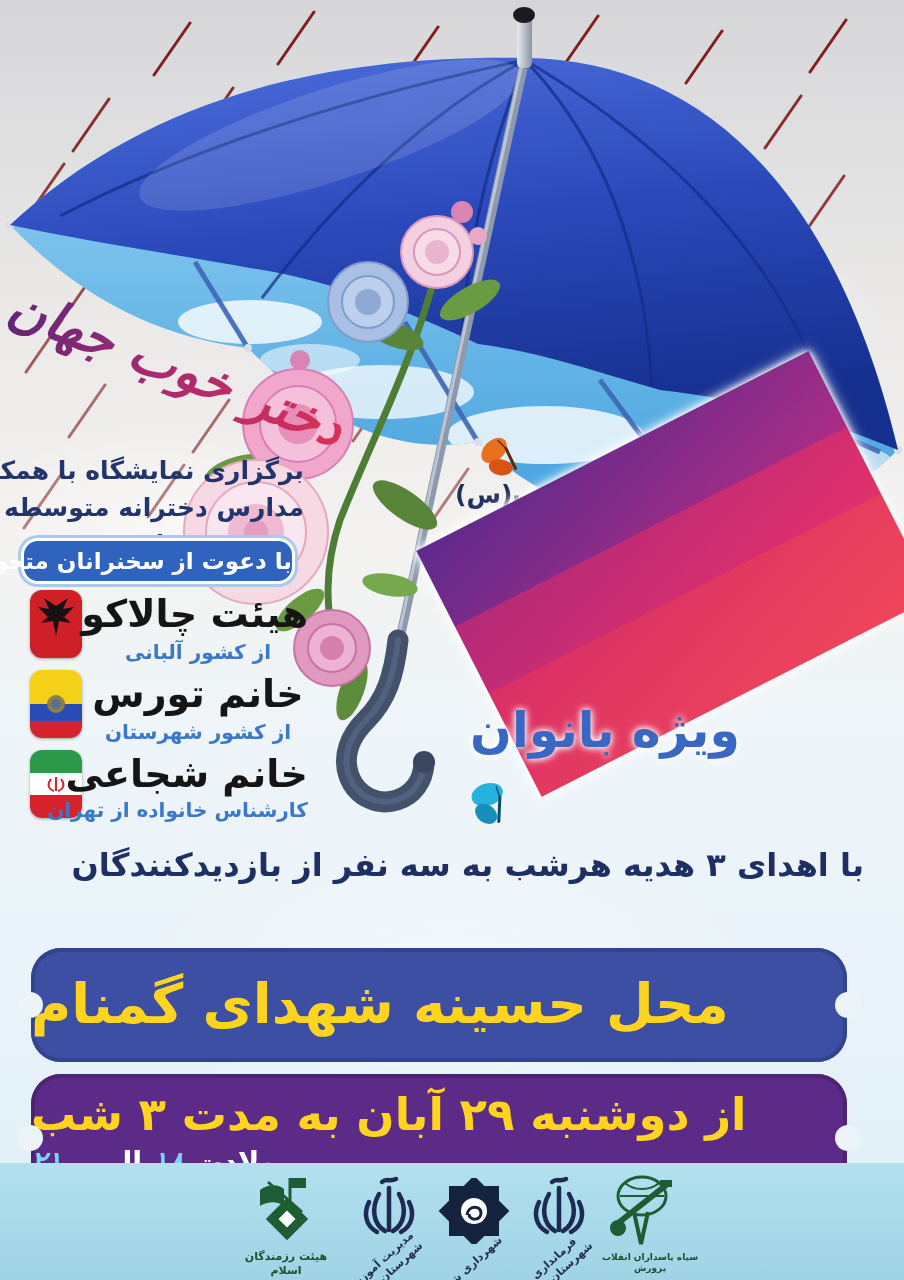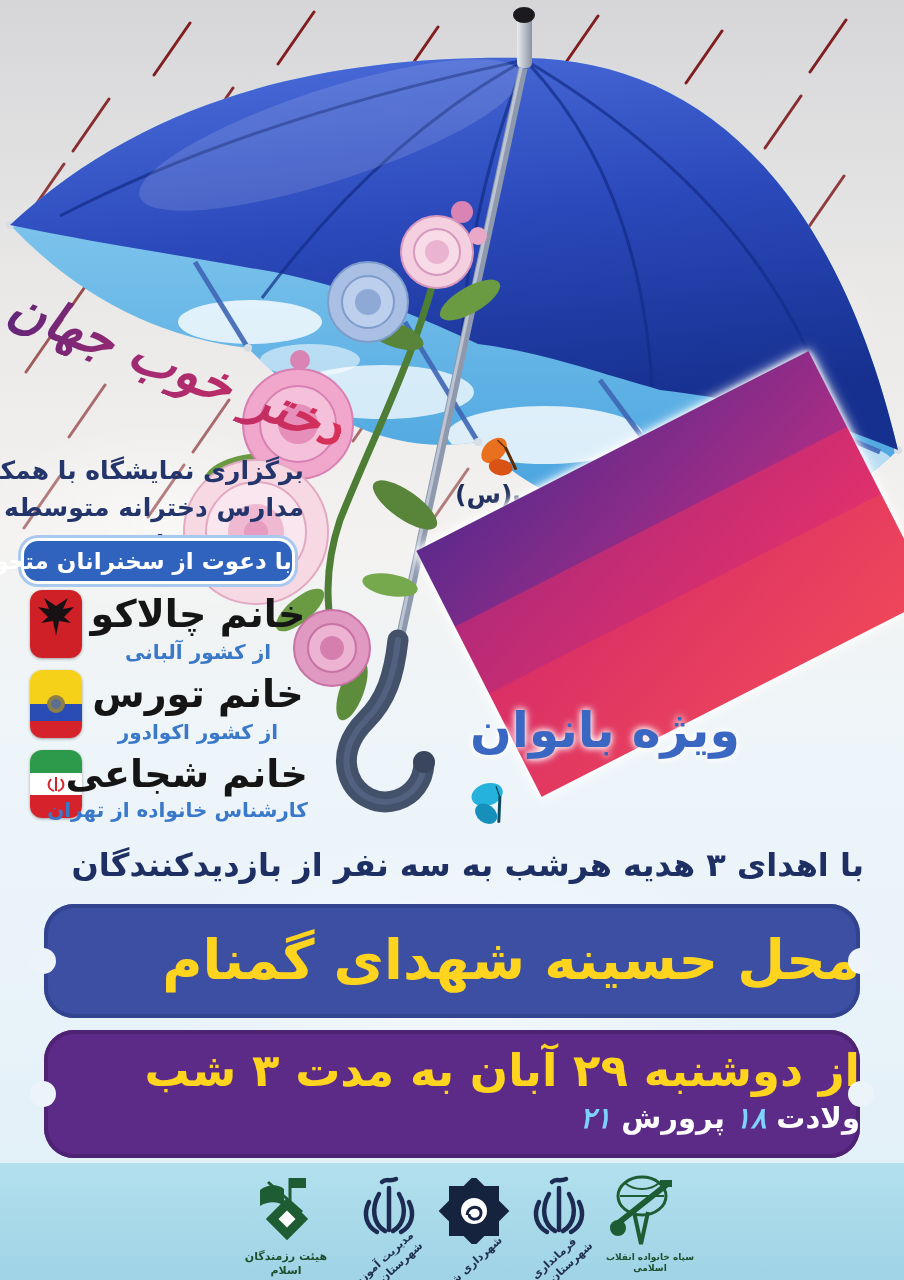--- a/index.html
+++ b/index.html
@@ -46,21 +46,21 @@
     -webkit-background-clip:text;background-clip:text;color:transparent;}
   .callig .w1{font-size:92px;text-align:left;padding-left:46px;background:linear-gradient(160deg,#5e2a8c,#a92d85);}
   .callig .w2{font-size:82px;text-align:center;background:linear-gradient(160deg,#b42a78,#e0306b);}
   .callig .w3{font-size:126px;text-align:center;background:linear-gradient(160deg,#d92f66,#f0475a);}
 
   .vizheh{left:450px;top:702px;width:310px;font-size:49px;font-weight:800;color:#3a67c2;text-align:center;white-space:nowrap;
     text-shadow:0 0 6px #fff,0 0 10px #fff;}
 
   .gift{left:40px;top:846px;width:824px;font-size:32px;font-weight:900;color:#1d2f63;white-space:nowrap;}
 
-  .banner{left:44px;width:816px;border-radius:30px;text-align:right;}
+  .banner{left:31px;width:816px;border-radius:30px;text-align:left;margin-top:44px;}
   .banner::before,.banner::after{content:'';position:absolute;top:50%;width:26px;height:26px;border-radius:50%;
     background:#ecf4f9;transform:translateY(-50%);}
   .banner::before{left:-14px;} .banner::after{right:-14px;}
   .venue-banner{top:904px;height:114px;background:#3c4fa2;box-shadow:inset 0 0 0 4px #32438f;}
   .venue-text{font-size:55px;font-weight:900;color:#ffd41f;line-height:112px;white-space:nowrap;}
   .date-banner{top:1030px;height:128px;background:#5c2b87;box-shadow:inset 0 0 0 4px #4e2374;}
   .date-line{margin-top:14px;font-size:45px;font-weight:900;color:#ffd41f;white-space:nowrap;}
   .time-line{margin-top:4px;font-size:29px;font-weight:800;color:#ffffff;white-space:nowrap;}
   .time-line .num{color:#7dd3fc;font-style:italic;}
 
@@ -244,34 +244,34 @@
   </div>
 
   <div class="abs badge">با دعوت از سخنرانان متحول</div>
 
   <div class="abs flag" style="top:590px">
     <svg width="52" height="68">
         <rect width="52" height="68" fill="#cf2028"></rect>
       <path d="M26,16 L14,8 L19,19 L8,17 L18,27 L11,33 L23,31 L26,46 L29,31 L41,33 L34,27 L44,17 L33,19 L38,8 Z" fill="#181114"></path>
       </svg>
   </div>
-  <div class="abs speaker-name" style="top:592px">خانم چالاکو</div>
+  <div class="abs speaker-name" style="top:592px">هیئت چالاکو</div>
   <div class="abs speaker-detail" style="top:640px">از کشور آلبانی</div>
 
   <div class="abs flag" style="top:670px">
     <svg width="52" height="68">
         <rect width="52" height="34" fill="#f5d219"></rect>
         <rect y="34" width="52" height="17" fill="#2a4db5"></rect>
         <rect y="51" width="52" height="17" fill="#d5222b"></rect>
       <circle cx="26" cy="34" r="9" fill="#8d7f45"></circle>
         <circle cx="26" cy="34" r="5" fill="#5d6e8e"></circle>
       </svg>
   </div>
   <div class="abs speaker-name" style="top:672px">خانم تورس</div>
-  <div class="abs speaker-detail" style="top:720px">از کشور اکوادور</div>
+  <div class="abs speaker-detail" style="top:720px">از کشور شهرستان</div>
 
   <div class="abs flag" style="top:750px">
     <svg width="52" height="68">
         <rect width="52" height="23" fill="#2d9a4b"></rect>
         <rect y="23" width="52" height="22" fill="#ffffff"></rect>
         <rect y="45" width="52" height="23" fill="#d5222b"></rect>
       <g stroke="#d5222b" stroke-width="2" fill="none">
         <path d="M26,27 L26,41"></path>
           <path d="M21,29 C17,34 18,39 24,41"></path>
           <path d="M31,29 C35,34 34,39 28,41"></path>
@@ -296,21 +296,21 @@
 
   <div class="abs banner venue-banner">
     <div class="venue-text">محل حسینه شهدای گمنام</div>
   </div>
 
   <div class="abs banner date-banner">
     <div class="date-line">از دوشنبه ۲۹ آبان به مدت ۳ شب</div>
     <div class="time-line">
       <span>ولادت</span>
       <span class="num">۱۸</span>
-      <span>پرورش</span>
+      <span>الــی</span>
       <span class="num">۲۱</span>
     </div>
   </div>
 
   <div class="abs footer-band"></div>
 
   <div class="abs" style="left:238px;top:1176px;width:96px">
     <svg width="96" height="74" viewBox="0 0 96 74" style="display:block;margin:0 auto">
       <line x1="52" y1="2" x2="52" y2="30" stroke="#1e5c33" stroke-width="3"></line>
       <rect x="52" y="2" width="16" height="10" fill="#1e5c33"></rect>
@@ -377,17 +377,17 @@
         <ellipse cx="42" cy="26" rx="24" ry="19" stroke-width="3"></ellipse>
         <path d="M20,26 H64" stroke-width="2"></path>
         <path d="M25,13 C34,21 50,21 59,13" stroke-width="2"></path>
         <line x1="12" y1="58" x2="70" y2="12" stroke-width="6"></line>
         <path d="M34,42 L41,74 L48,42" stroke-width="4"></path>
       </g>
       <circle cx="18" cy="58" r="8" fill="#1e5c33"></circle>
       <rect x="60" y="10" width="12" height="7" fill="#1e5c33"></rect>
     </svg>
     <div class="logo-caption cap-green" style="font-size:9px">
-      <div>سپاه خانواده انقلاب اسلامی</div>
+      <div>سپاه پاسداران انقلاب پرورش</div>
     </div>
   </div>
 
 </div>
 
 </body></html>

